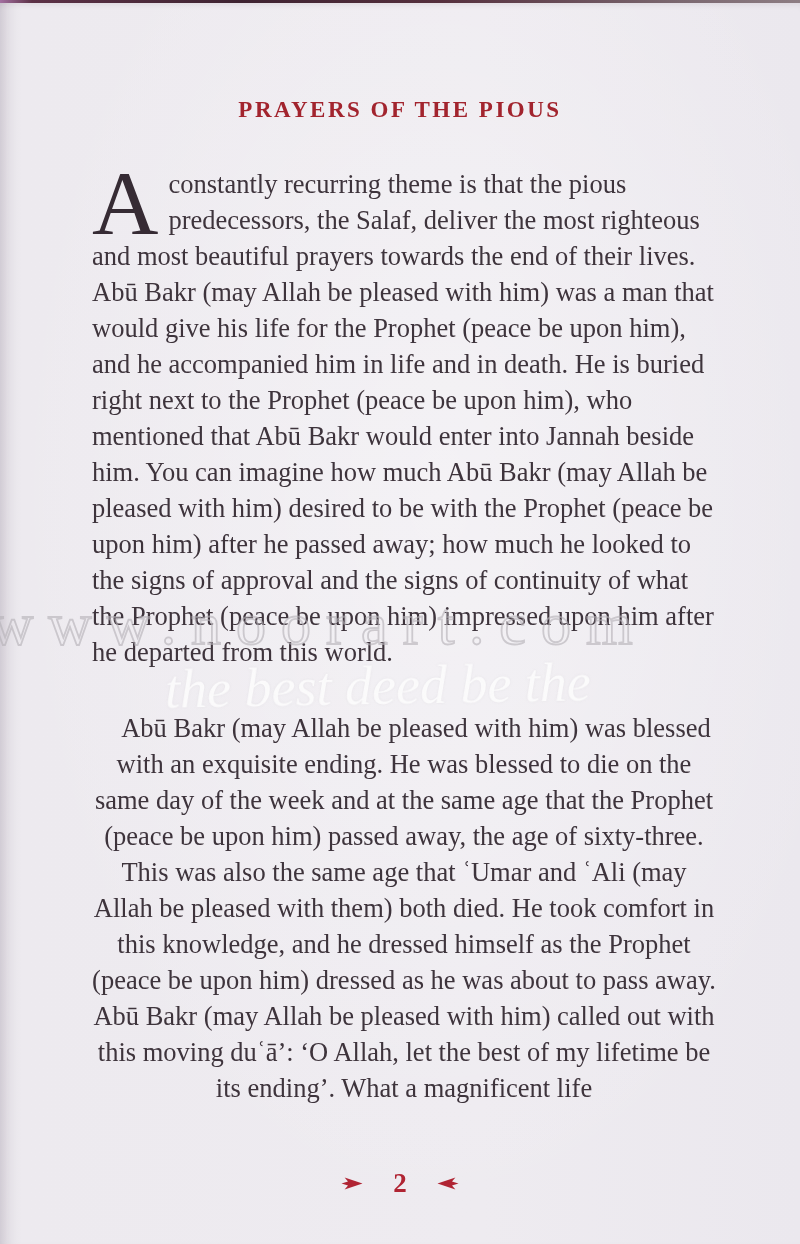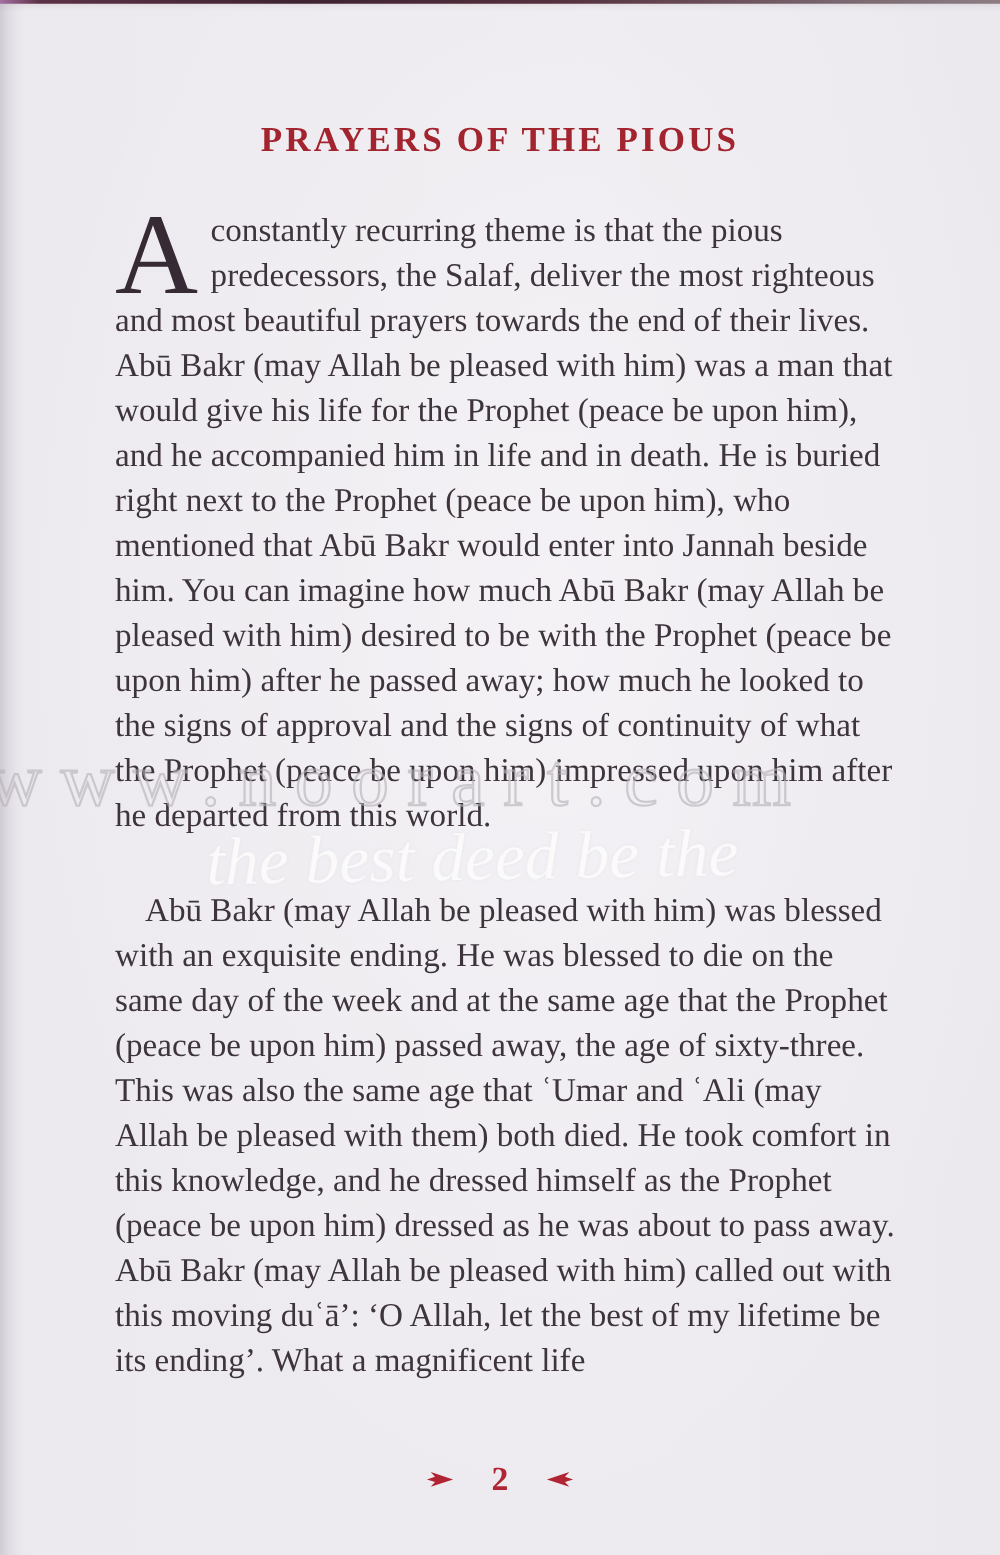--- a/index.html
+++ b/index.html
@@ -16,33 +16,33 @@
   }
   .top-edge{
     position:absolute;top:0;left:0;right:0;height:3px;
     background:linear-gradient(90deg,#a36fa0 0%,#5c3146 4%,#3e2331 30%,#552f3d 55%,#7b6870 85%,#8d7d83 100%);
   }
   .running-header{
     position:absolute;top:97px;left:0;right:0;
     text-align:center;
     color:#a2242e;
     font-weight:bold;
-    font-size:28px;
+    font-size:23px;
     letter-spacing:2.5px;
   }
   .body-block{
     position:absolute;left:92px;top:166px;width:624px;
     color:#3e343c;
     font-size:26.5px;
     line-height:36px;
     text-align:left;
     z-index:2;
   }
   .para{margin:0;}
-  .para + .para{margin-top:40px;text-indent:24px;}
+  .para + .para{margin-top:40px;text-indent:24px;text-align:center;}
   .dropcap{
     float:left;
     font-size:92px;
     line-height:70px;
     padding:2px 10px 0 0;
     color:#362b34;
   }
   .italic{}
   .watermark{
     position:absolute;

